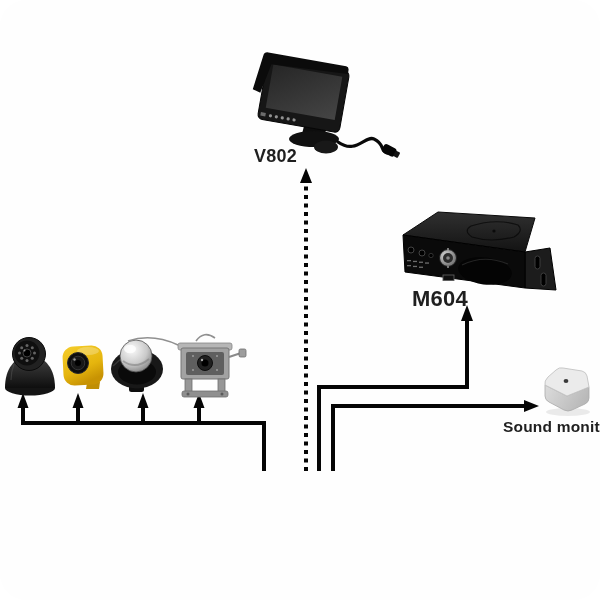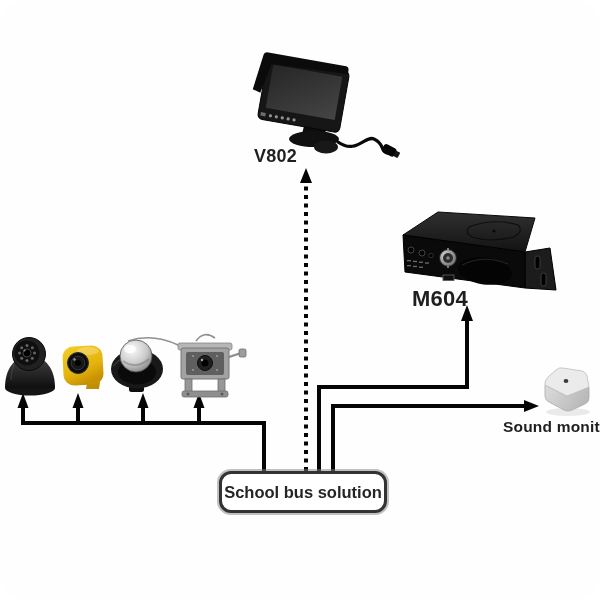--- a/index.html
+++ b/index.html
@@ -220,17 +220,14 @@
     <ellipse cx="28" cy="52" rx="22" ry="4" fill="#000" opacity="0.08"></ellipse>
     <path d="M5,25 L5,36 Q5,40 9,42 L24,50 Q28,52 32,50 L45,44 Q49,42 49,38 L49,27 L27,36 Z" fill="url(#sndGrad)" stroke="#a9a9a9" stroke-width="0.8" stroke-linejoin="round"></path>
     <path d="M5,25 Q4,21 8,17 L16,10 Q19,7 23,8 L42,11 Q46,12 47,16 L49,27 L27,36 Z" fill="#ebebeb" stroke="#c3c3c3" stroke-width="0.9" stroke-linejoin="round"></path>
     <ellipse cx="26" cy="21" rx="2.4" ry="2" fill="#3a3a3a"></ellipse>
   </svg>
 
   <div class="label label-v802">V802</div>
   <div class="label label-m604">M604</div>
   <div class="label label-sound">Sound monitor</div>
 
-  <div class="solution-box">
-    <span>School bus solution</span>
-  </div>
 
 </div>
 
 </body></html>

